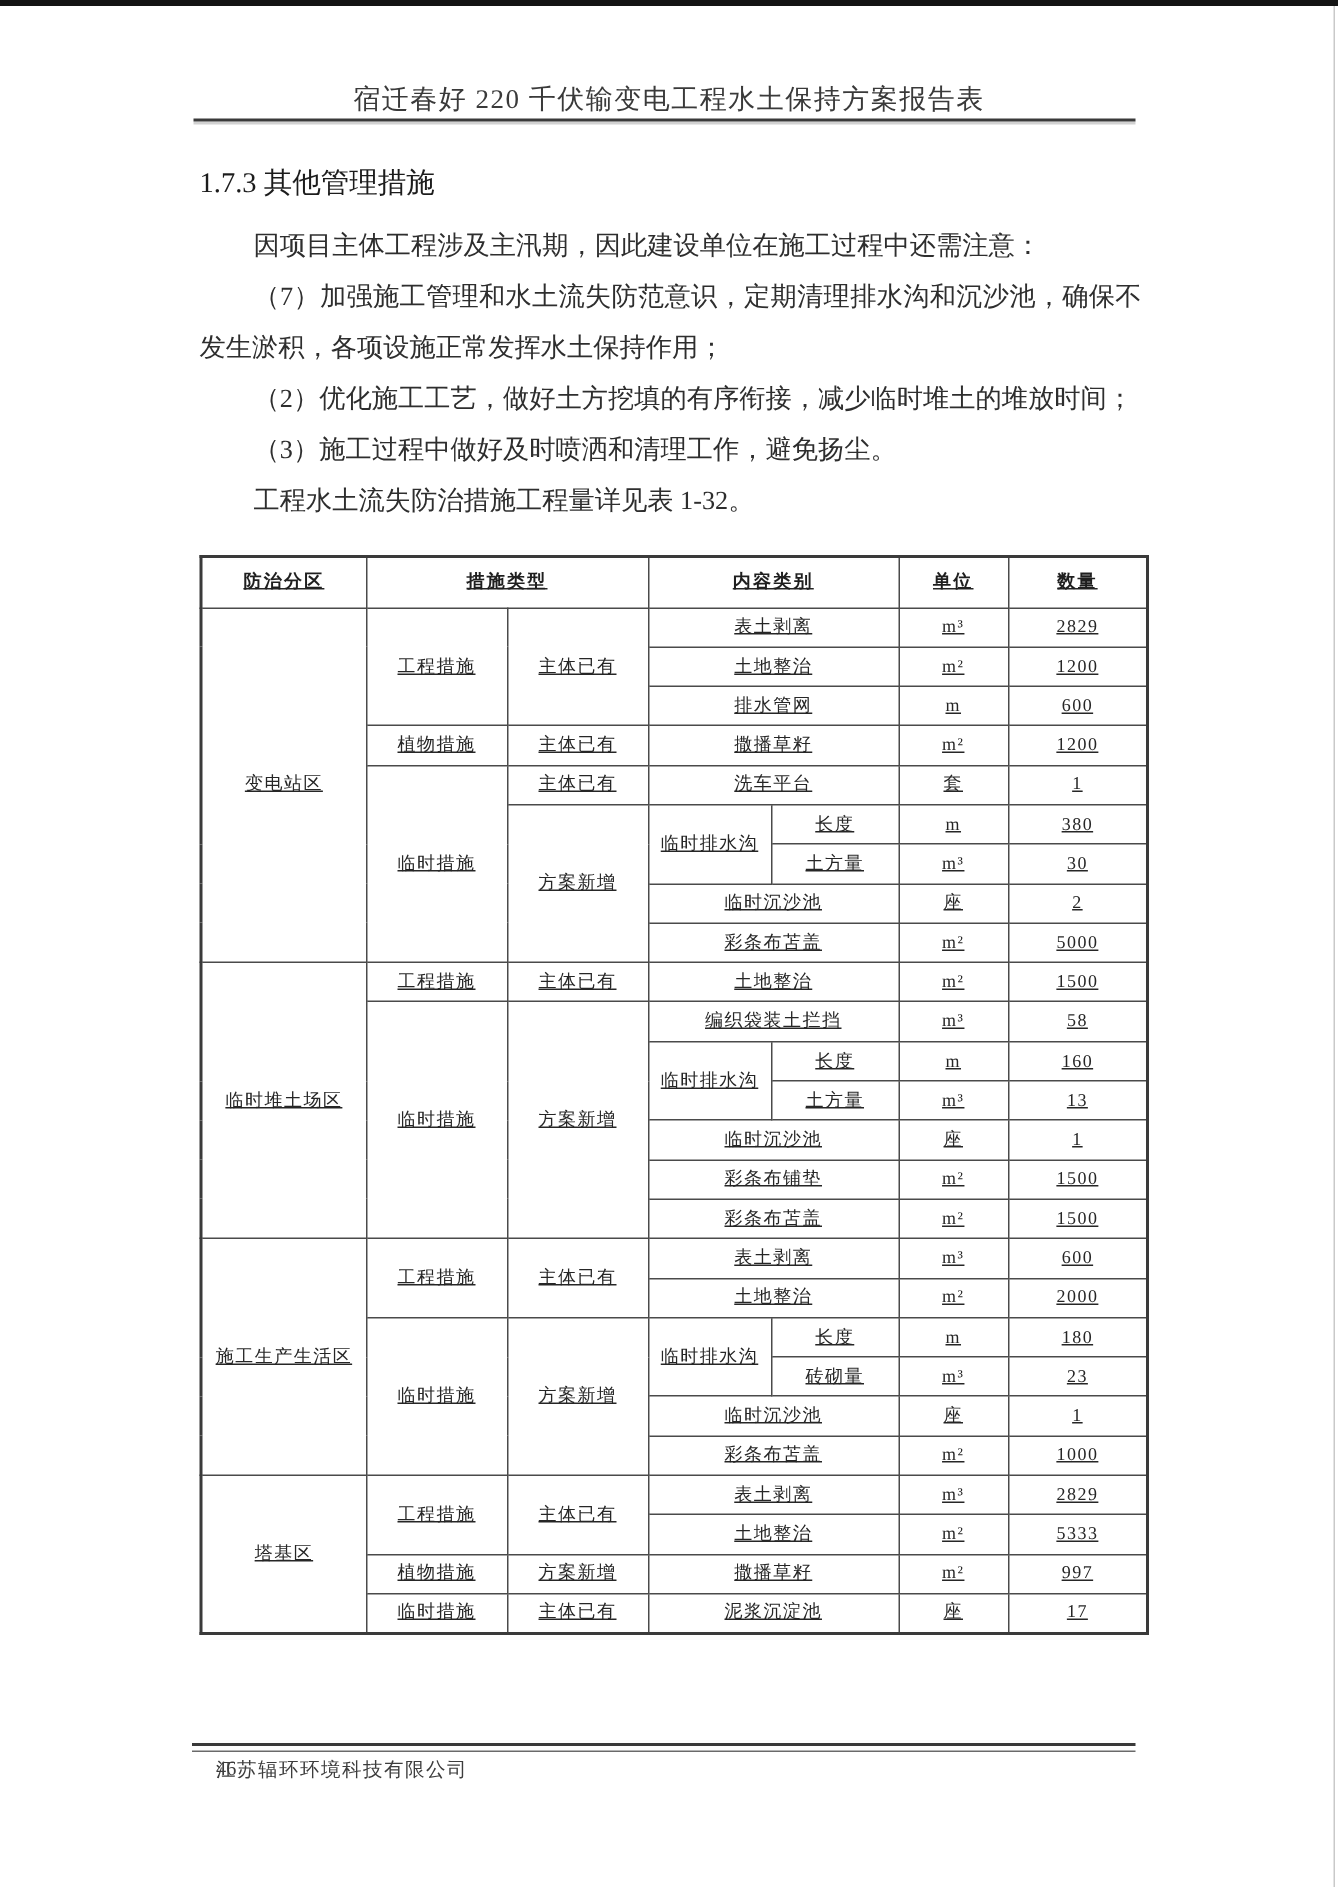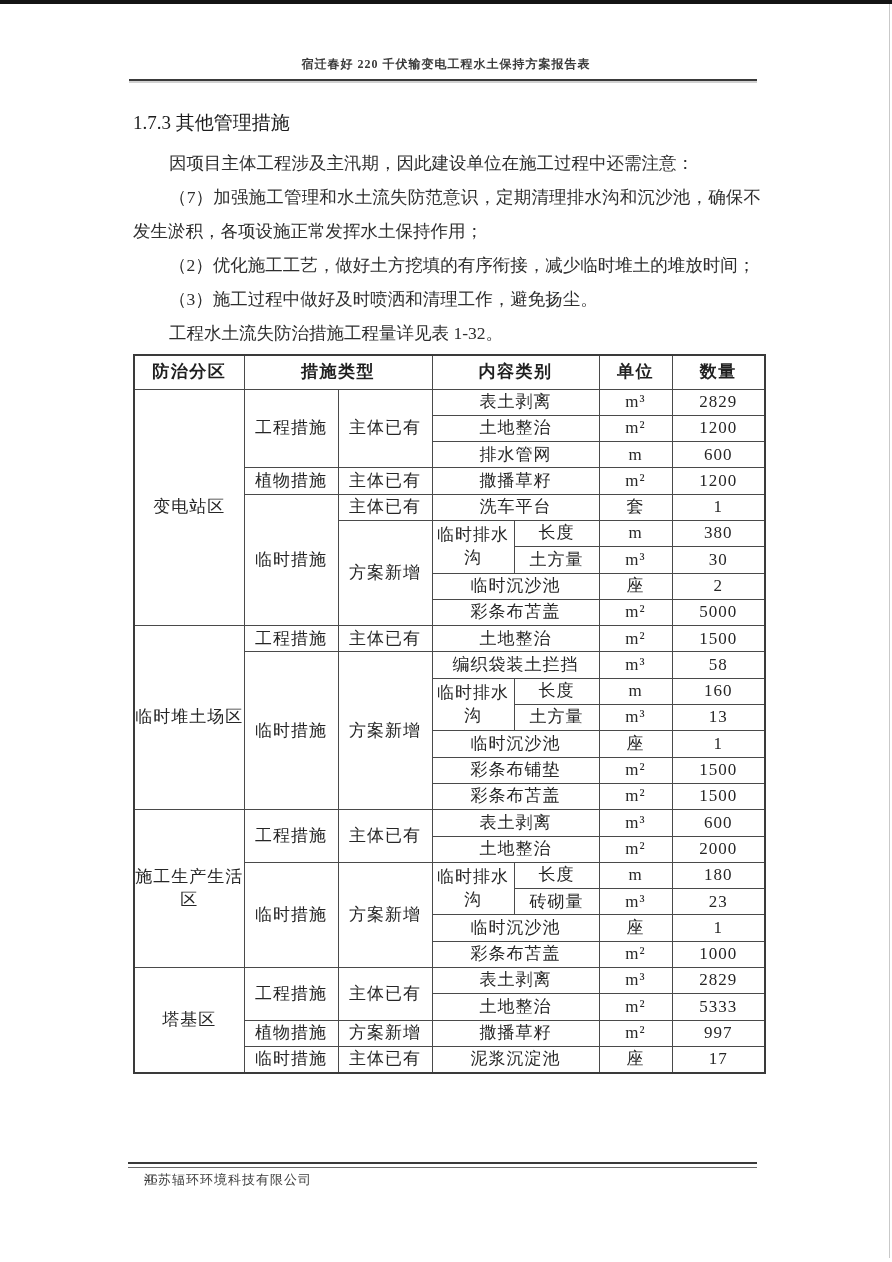--- a/index.html
+++ b/index.html
@@ -10,21 +10,21 @@
     font-family:"Liberation Serif","DejaVu Serif",serif;
     color:#2e2e2e;
   }
   
   .page-top-edge{position:absolute;top:0;left:0;width:892px;height:4px;background:#141414;}
   .page-right-edge{position:absolute;top:4px;right:2px;width:1px;height:1254px;background:#c9c9c9;}
 
   
   .page-header{position:absolute;top:54px;left:0;width:892px;text-align:center;}
   .page-header .title{
-    font-size:12px;letter-spacing:1px;font-weight:700;color:#3a3a3a;
+    font-size:18px;letter-spacing:1px;font-weight:400;color:#3a3a3a;
   }
   .header-rule{
     position:absolute;top:79px;left:129px;width:628px;height:2px;
     background:#3a3a3a;box-shadow:0 2px 0 rgba(140,140,140,.4);
   }
 
   
   .content{position:absolute;top:110px;left:133px;width:628px;}
   h2.sec{
     margin:0 0 10px 0;font-size:19px;line-height:26px;font-weight:normal;color:#1c1c1c;
@@ -34,22 +34,22 @@
     margin:0;font-size:17.5px;line-height:34px;color:#2e2e2e;
     text-indent:36px;text-align:justify;
   }
 
   .tbl-caption{
     margin:10px 0 0 0;font-size:15.5px;line-height:26px;font-weight:bold;
     text-align:center;color:#1c1c1c;letter-spacing:.5px;
   }
 
   table.measures{
-    margin-top:4px;border-collapse:collapse;table-layout:fixed;width:631px;
-    font-size:17px;color:#262626;
+    margin-top:20px;border-collapse:collapse;table-layout:fixed;width:631px;
+    font-size:12px;color:#262626;text-decoration:underline;
   }
   table.measures th,table.measures td{
     border:1px solid #4a4a4a;text-align:center;vertical-align:middle;
     padding:0;line-height:1.32;letter-spacing:1px;overflow:hidden;
   }
   table.measures{border:2px solid #3a3a3a;}
   table.measures thead tr{height:34px;}
   table.measures tbody tr{height:26.3px;}
   table.measures th{font-weight:bold;letter-spacing:1.5px;color:#1f1f1f;}
   td.zone-cell{padding:0 13px;}

